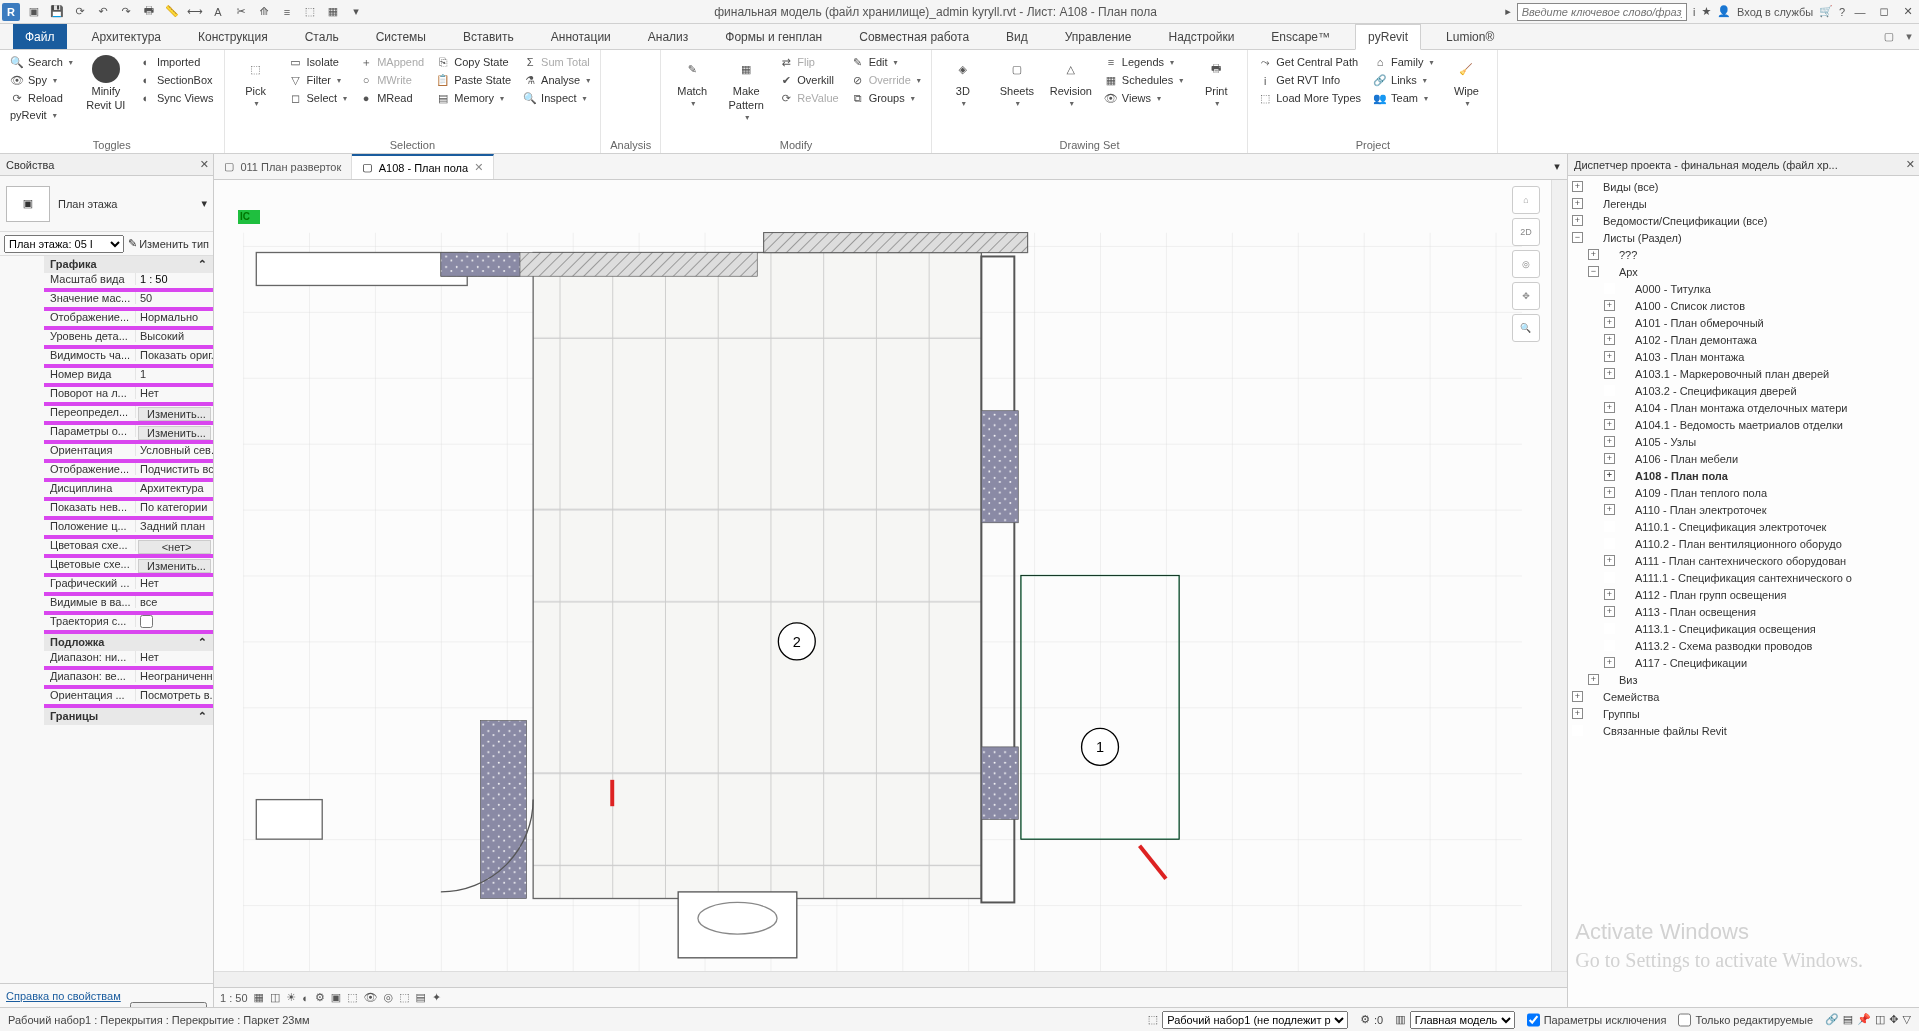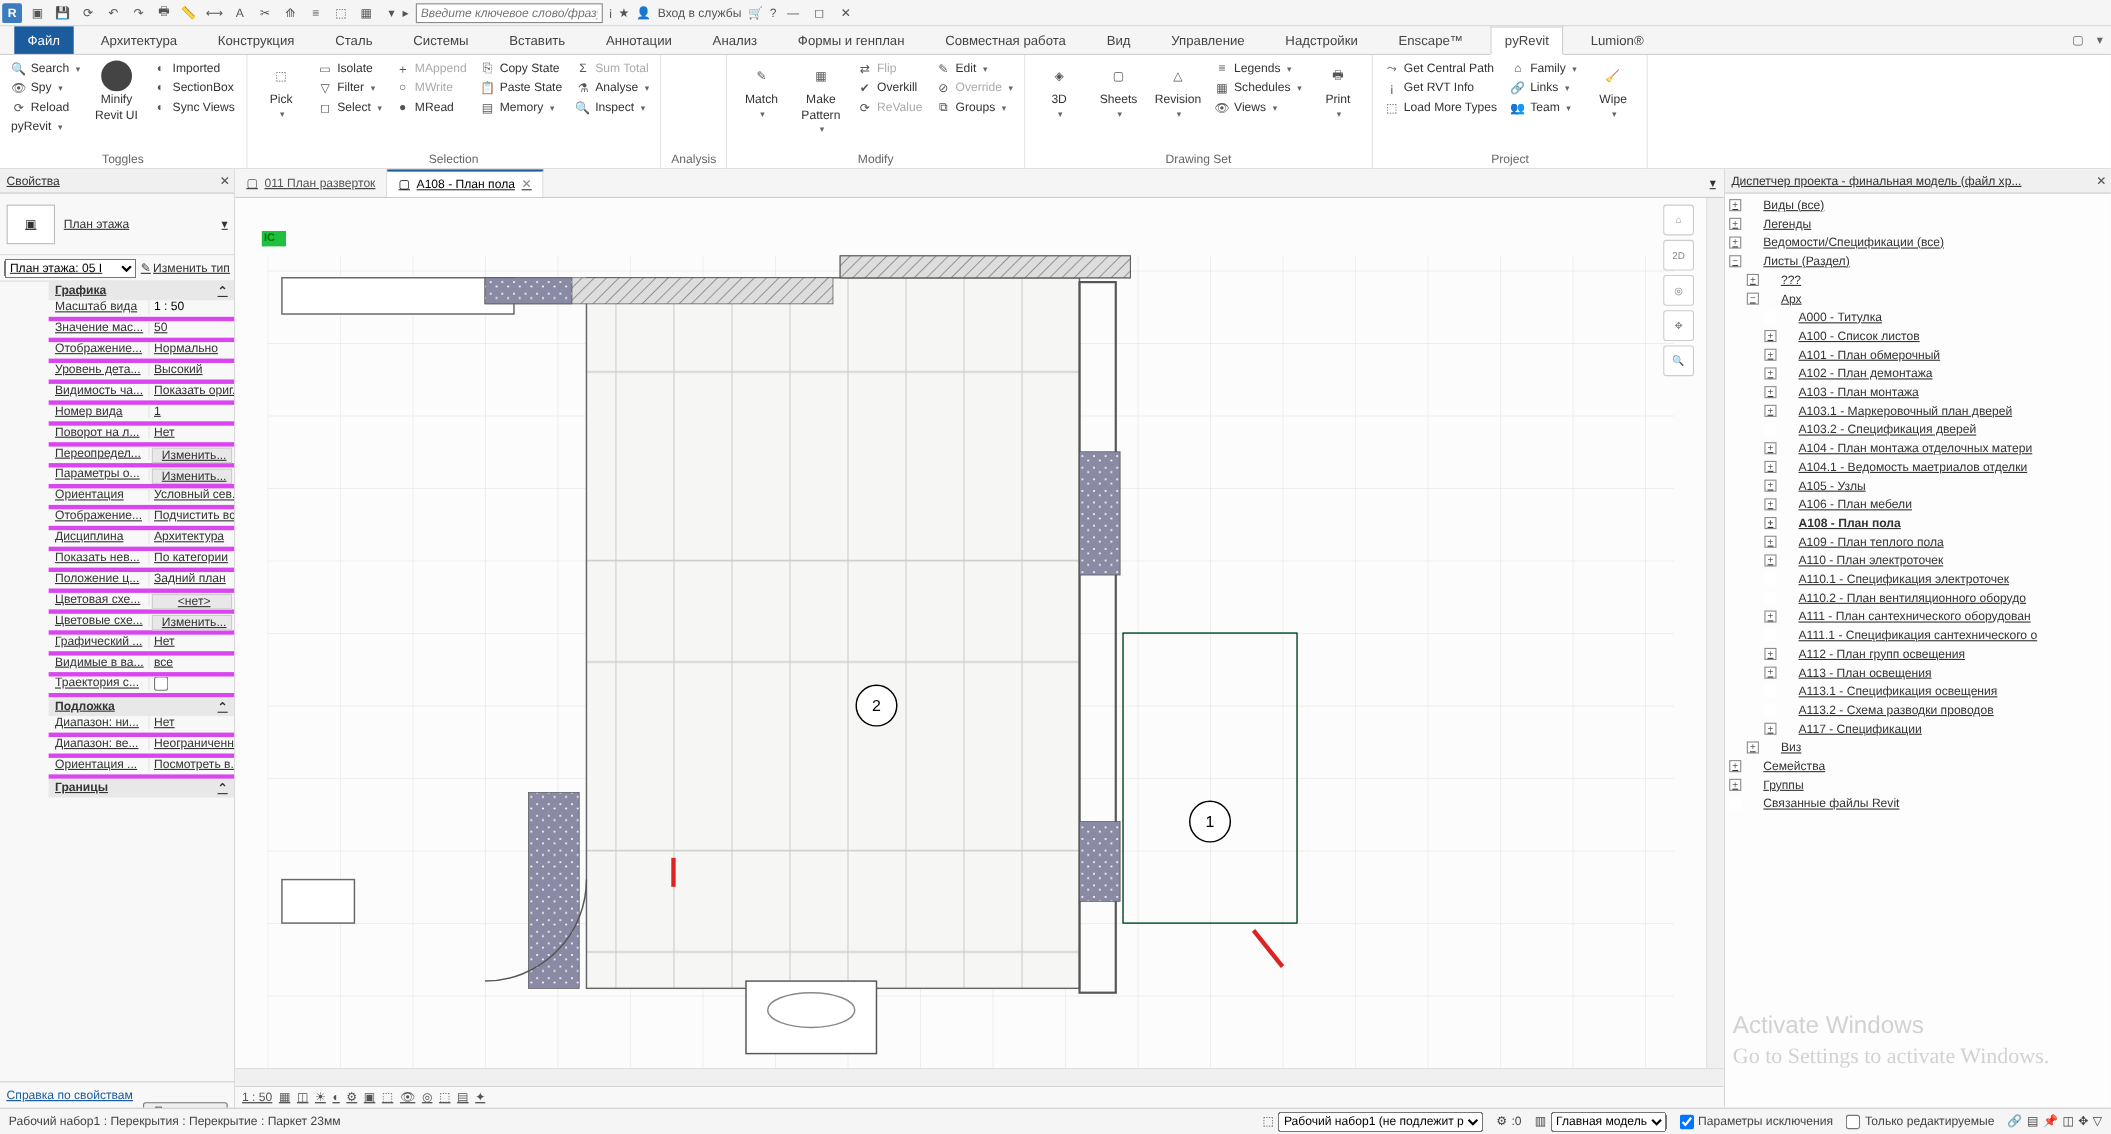--- a/index.html
+++ b/index.html
@@ -26,21 +26,21 @@
 .ribbon-group .body { flex: 1; display: flex; gap: 8px; align-items: flex-start; }
 .ribbon-group .label { text-align: center; color: #666; font-size: 11px; padding-top: 2px; }
 .col { display: flex; flex-direction: column; gap: 2px; }
 .rbtn { display: flex; align-items: center; gap: 4px; padding: 1px 2px; cursor: pointer; white-space: nowrap; color: #333; }
 .rbtn.big { flex-direction: column; align-items: center; width: 46px; gap: 2px; }
 .rbtn.big .ic { width: 28px; height: 28px; }
 .rbtn .ic { width: 14px; height: 14px; display: inline-flex; align-items: center; justify-content: center; color: #555; }
 .rbtn.dim { color: #aaa; }
 .dd::after { content: "▾"; font-size: 8px; margin-left: 2px; color: #666; }
 
-.main { position: absolute; top: 154px; bottom: 24px; left: 0; right: 0; display: flex; text-decoration: underline; }
+.main { position: absolute; top: 154px; bottom: 24px; left: 0; right: 0; display: flex; }
 
 .props { width: 214px; background: #f8f8f8; border-right: 1px solid #ccc; display: flex; flex-direction: column; position: relative; }
 .panel-title { height: 22px; background: #f0f0f0; border-bottom: 1px solid #ccc; display: flex; align-items: center; padding: 0 6px; font-size: 12px; }
 .panel-title .x { position: absolute; right: 4px; cursor: pointer; color: #555; }
 .type-sel { height: 56px; display: flex; align-items: center; gap: 8px; padding: 6px; border-bottom: 1px solid #ddd; }
 .type-sel .thumb { width: 44px; height: 36px; border: 1px solid #bbb; background: #fff; display: flex; align-items: center; justify-content: center; }
 .type-sel .name { flex: 1; }
 .inst-row { height: 24px; display: flex; align-items: center; padding: 0 4px; gap: 4px; border-bottom: 1px solid #ddd; }
 .inst-row select { flex: 1; height: 18px; font-size: 11px; }
 .edit-type { font-size: 11px; cursor: pointer; display: flex; align-items: center; gap: 2px; }
@@ -112,20 +112,21 @@
     <span>📏</span>
     <span>⟷</span>
     <span>A</span>
     <span>✂</span>
     <span>⟰</span>
     <span>≡</span>
     <span>⬚</span>
     <span>▦</span>
     <span>▾</span>
   </div>
+  <div class="title">финальная модель (файл хранилище)_admin kyryll.rvt - Лист: A108 - План пола</div>
   <div class="right">
     <span>▸</span>
     <input class="search-box" placeholder="Введите ключевое слово/фразу" style="">
     <span>ℹ</span>
     <span>★</span>
     <span>👤</span>
     <span>Вход в службы</span>
     <span>🛒</span>
     <span>?</span>
     <span class="win-btn">—</span>

